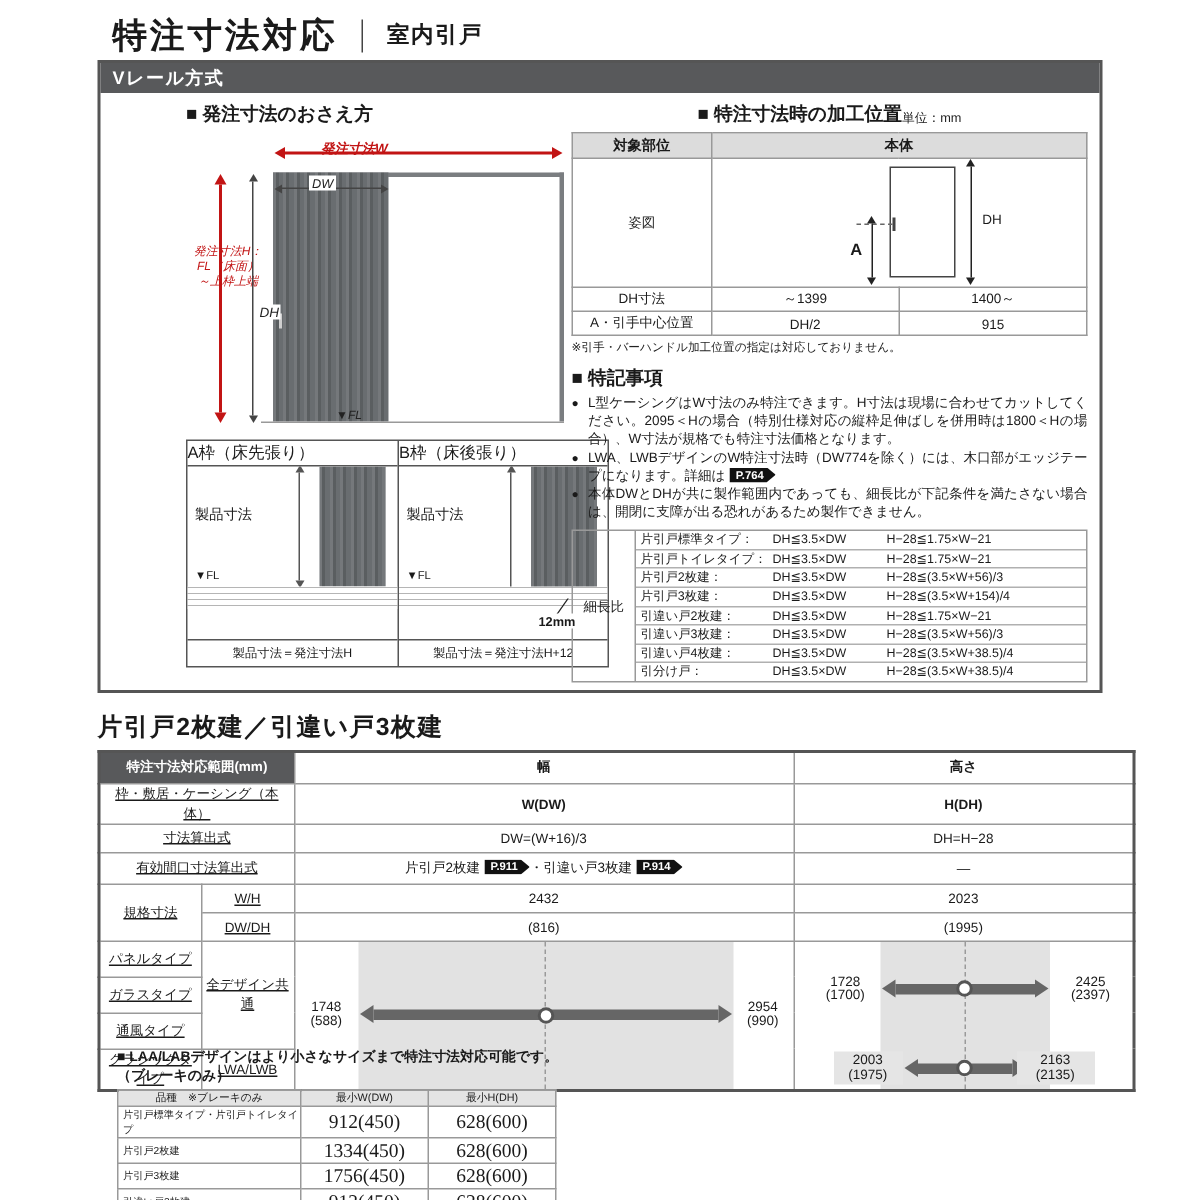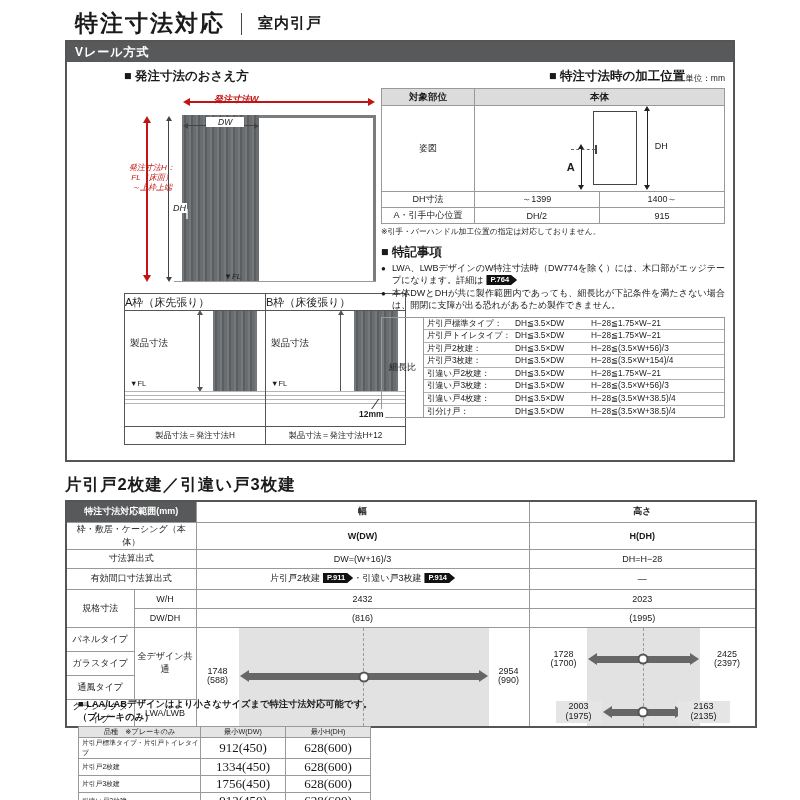--- a/index.html
+++ b/index.html
@@ -38,21 +38,21 @@
   .arrow-v::after  { content:""; position:absolute; bottom:-7px; left:50%; margin-left:-4px; border-style:solid; border-width:7px 4px 0 4px; border-color:currentColor transparent transparent transparent; }
   .thin.arrow-h { height:1px; } .thin.arrow-v { width:1px; }
   .thin.arrow-h::before { border-width:3px 5px 3px 0; left:-5px; margin-top:-3px; }
   .thin.arrow-h::after  { border-width:3px 0 3px 5px; right:-5px; margin-top:-3px; }
   .thin.arrow-v::before { border-width:0 3px 5px 3px; top:-5px; margin-left:-3px; }
   .thin.arrow-v::after  { border-width:5px 3px 0 3px; bottom:-5px; margin-left:-3px; }
   .red { color:#c21414; }
   .dark { color:#444; }
 
   .lbl-w-red { position:absolute; left:90px; top:2px; font-size:9px; font-weight:bold; color:#c21414; }
-  .lbl-dw { position:absolute; left:82px; top:26px; font-size:8.5px; background:#fff; padding:0 12px; color:#222; }
+  .lbl-dw { position:absolute; left:82px; top:26px; font-size:8.5px; background:#fff; padding:0 2px; color:#222; }
   .lbl-h-red { position:absolute; left:0; top:72px; width:56px; font-size:8px; line-height:1.25; color:#c21414; text-align:center; }
   .lbl-dh { position:absolute; left:48px; top:112px; font-size:9px; background:#fff; padding:0 1px; color:#222; }
   .lbl-fl { position:absolute; left:100px; top:181px; font-size:8px; color:#222; }
 
   
   .frames-box { position:relative; width:282px; height:152px; margin-top:10px; border:1.5px solid #555; display:flex; }
   .frame-half { width:50%; display:flex; flex-direction:column; }
   .frame-half + .frame-half { border-left:1.5px solid #555; }
   .frame-title { height:17px; line-height:17px; text-align:left; font-size:11px; border-bottom:1px solid #555; }
   .frame-draw { position:relative; flex:1; overflow:hidden; }
@@ -63,21 +63,21 @@
   .fd-panel { position:absolute; left:88px; top:0; width:44px; height:80px; }
   .fd-panel-b { height:88px; }
   .fd-fl { position:absolute; left:5px; top:68px; font-size:7.5px; }
   .fd-floor { position:absolute; left:0; top:80px; width:100%; height:15px;
               background:repeating-linear-gradient(180deg,#b5b5b5 0 1px,#fff 1px 4px); }
   .fd-12 { position:absolute; left:92px; top:98px; font-size:8.5px; font-weight:bold; background:#fff; padding:0 1px; z-index:3; }
   .fd-leader { position:absolute; left:108px; top:88px; width:14px; height:12px; border-left:1px solid #222; transform:skewX(-35deg); z-index:3; }
 
   
   .unit-label { font-size:8.5px; color:#222; }
-  .head-row { display:flex; justify-content:flex-end; align-items:flex-end; }
+  .head-row { display:flex; justify-content:center; align-items:flex-end; }
   table.mtable { width:100%; border-collapse:collapse; table-layout:fixed; margin-top:3px; border:1.5px solid #555; }
   table.mtable td { border:1px solid #999; font-size:9px; text-align:center; vertical-align:middle; padding:1px; }
   table.mtable td.gray { background:#dcdcdc; font-weight:bold; font-size:9.5px; }
   .mfig { position:relative; height:84px; }
   .mdoor { position:absolute; left:118px; top:4px; width:44px; height:74px; border:1.5px solid #444; background:#fff; }
   .mhandle { position:absolute; left:120px; top:38px; width:2px; height:9px; background:#444; }
   .ma-arrow { left:106px; top:42px; height:36px; color:#222; }
   .ma-label { position:absolute; left:92px; top:54px; font-size:11px; font-weight:bold; }
   .ma-leader { position:absolute; left:96px; top:42px; width:24px; border-top:1px dashed #666; }
   .mdh-arrow { left:172px; top:4px; height:74px; color:#222; }
@@ -101,21 +101,21 @@
   .sl-t { width:88px; } .sl-f1 { width:76px; } .sl-f2 { flex:1; }
 
   
   .sec2-title { position:absolute; left:65px; top:474px; font-size:16.5px; font-weight:bold; letter-spacing:1px; }
   table.rtable { position:absolute; left:65px; top:500px; width:690px; border-collapse:collapse; table-layout:fixed; border:2px solid #555; }
   table.rtable td { border:1px solid #999; font-size:9px; text-align:center; vertical-align:middle; padding:0 2px; }
   td.dhead { background:#58595b; color:#fff; font-size:10px; font-weight:bold; }
   td.colhead { font-size:12px; font-weight:bold; }
   td.big { font-size:14px; font-weight:bold; }
   td.bl-double { border-left:3px double #777; }
-  td.lbl { font-size:8.6px; }
+  td.lbl { font-size:8.6px;text-decoration:underline; }
   .dashv { position:absolute; top:0; bottom:0; border-left:1px dashed #9a9a9a; z-index:1; }
   .chart-cell { position:relative; padding:0 !important; }
   .shade { position:absolute; top:0; bottom:0; background:#e2e2e2; }
   .rbar { position:absolute; height:7px; background:#666; z-index:2; }
   .rbar::before { content:""; position:absolute; left:-9px; top:50%; margin-top:-6.5px; border-style:solid; border-width:6.5px 9px 6.5px 0; border-color:transparent #666 transparent transparent; }
   .rbar::after  { content:""; position:absolute; right:-9px; top:50%; margin-top:-6.5px; border-style:solid; border-width:6.5px 0 6.5px 9px; border-color:transparent transparent transparent #666; }
   .knob { position:absolute; left:50%; top:50%; transform:translate(-50%,-50%); width:11px; height:11px; background:#fff; border:2px solid #555; border-radius:50%; z-index:3; }
   .range-label { position:absolute; font-size:9px; line-height:1.1; text-align:center; z-index:2; }
   .wbox { background:#e5e5e5; display:flex; flex-direction:column; justify-content:center; }
 
@@ -238,20 +238,21 @@
           <td>DH/2</td>
           <td>915</td>
         </tr>
       </tbody>
         </table>
       <div class="mnote">※引手・バーハンドル加工位置の指定は対応しておりません。</div>
 
       <div class="notes-block">
         <div class="sec-heading">■ 特記事項</div>
         <ul class="bullets">
+          <li><span>L型ケーシングはW寸法のみ特注できます。H寸法は現場に合わせてカットしてください。2095＜Hの場合（特別仕様対応の縦枠足伸ばしを併用時は1800＜Hの場合）、W寸法が規格でも特注寸法価格となります。</span></li>
           <li><span>LWA、LWBデザインのW特注寸法時（DW774を除く）には、木口部がエッジテープになります。詳細は</span><span class="badge">P.764</span></li>
           <li><span>本体DWとDHが共に製作範囲内であっても、細長比が下記条件を満たさない場合は、開閉に支障が出る恐れがあるため製作できません。</span></li>
         </ul>
       </div>
 
       <div class="slender">
         <div class="sl-label">細長比</div>
         <div class="sl-rows">
           <div class="sl-row">
               <span class="sl-t">片引戸標準タイプ：</span>

